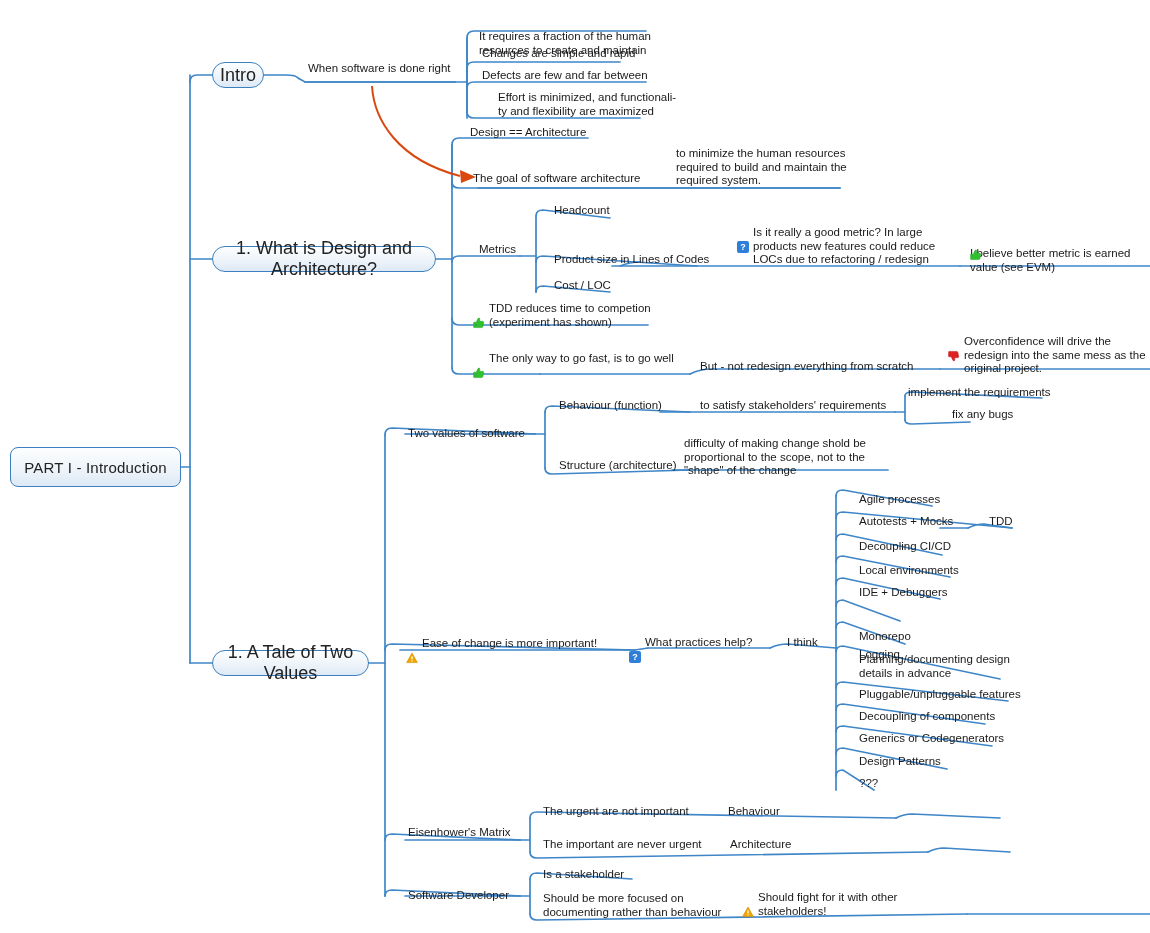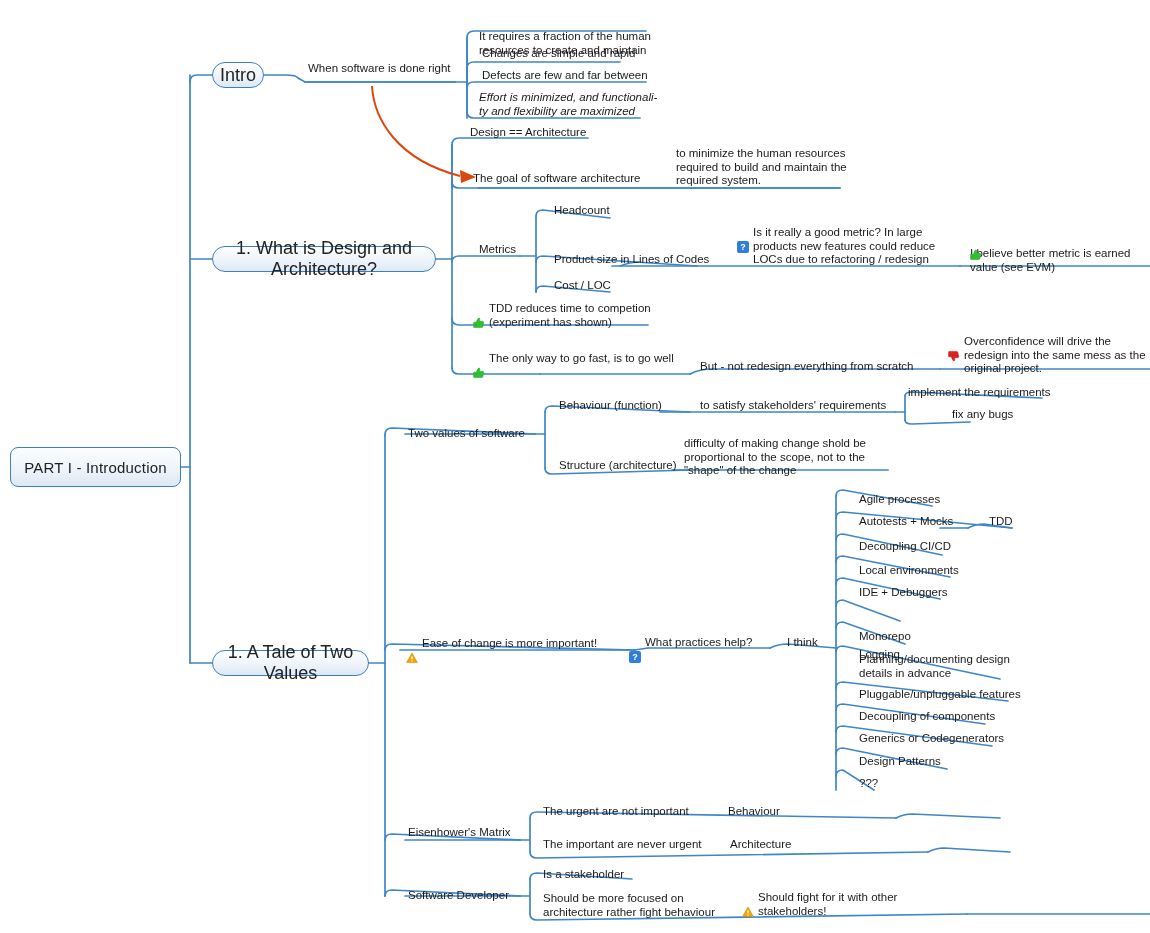--- a/index.html
+++ b/index.html
@@ -215,21 +215,21 @@
 
   <div class="leaf" style="left:308px; top:62px;">When software is done right</div>
 
   <div class="leaf" style="left:479px; top:30px;">It requires a fraction of the human
 resources to create and maintain</div>
 
   <div class="leaf" style="left:482px; top:47px;">Changes are simple and rapid</div>
 
   <div class="leaf" style="left:482px; top:69px;">Defects are few and far between</div>
 
-  <div class="leaf" style="left:479px; top:91px;font-style:italic;">Effort is minimized, and functionali-
+  <div class="leaf" style="left:498px; top:91px;">Effort is minimized, and functionali-
 ty and flexibility are maximized</div>
 
   <div class="leaf" style="left:470px; top:126px;">Design == Architecture</div>
 
   <div class="leaf" style="left:473px; top:172px;">The goal of software architecture</div>
 
   <div class="leaf" style="left:676px; top:147px;">to minimize the human resources
 required to build and maintain the
 required system.</div>
 
@@ -364,21 +364,21 @@
 
   <div class="leaf" style="left:408px; top:826px;">Eisenhower's Matrix</div>
   <div class="leaf" style="left:543px; top:805px;">The urgent are not important</div>
   <div class="leaf" style="left:728px; top:805px;">Behaviour</div>
   <div class="leaf" style="left:543px; top:838px;">The important are never urgent</div>
   <div class="leaf" style="left:730px; top:838px;">Architecture</div>
 
   <div class="leaf" style="left:408px; top:889px;">Software Developer</div>
   <div class="leaf" style="left:543px; top:868px;">Is a stakeholder</div>
   <div class="leaf" style="left:543px; top:892px;">Should be more focused on
-architecture rather fight behaviour</div>
+documenting rather than behaviour</div>
 
   <div class="leaf icwrap" style="left:742px; top:891px; width:175px;">
     <span class="ic">
       <svg width="12" height="12" viewBox="0 0 12 12">
         <path d="M6,1 L11.4,10.6 L0.6,10.6 Z" fill="#f0a500" stroke="#d08b00" stroke-width="0.6"></path>
         <rect x="5.35" y="4.2" width="1.3" height="3.4" rx="0.5" fill="#ffffff"></rect>
         <rect x="5.35" y="8.2" width="1.3" height="1.3" rx="0.5" fill="#ffffff"></rect>
       </svg>
     </span>
     <span>Should fight for it with other

